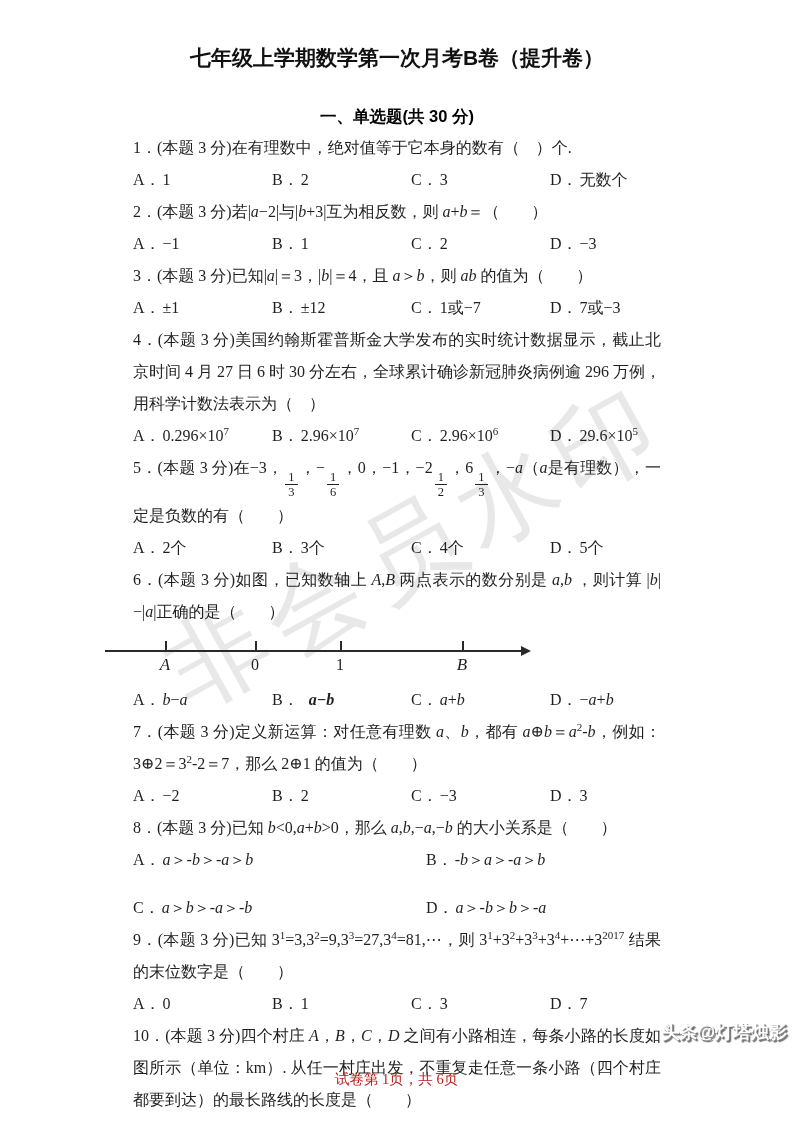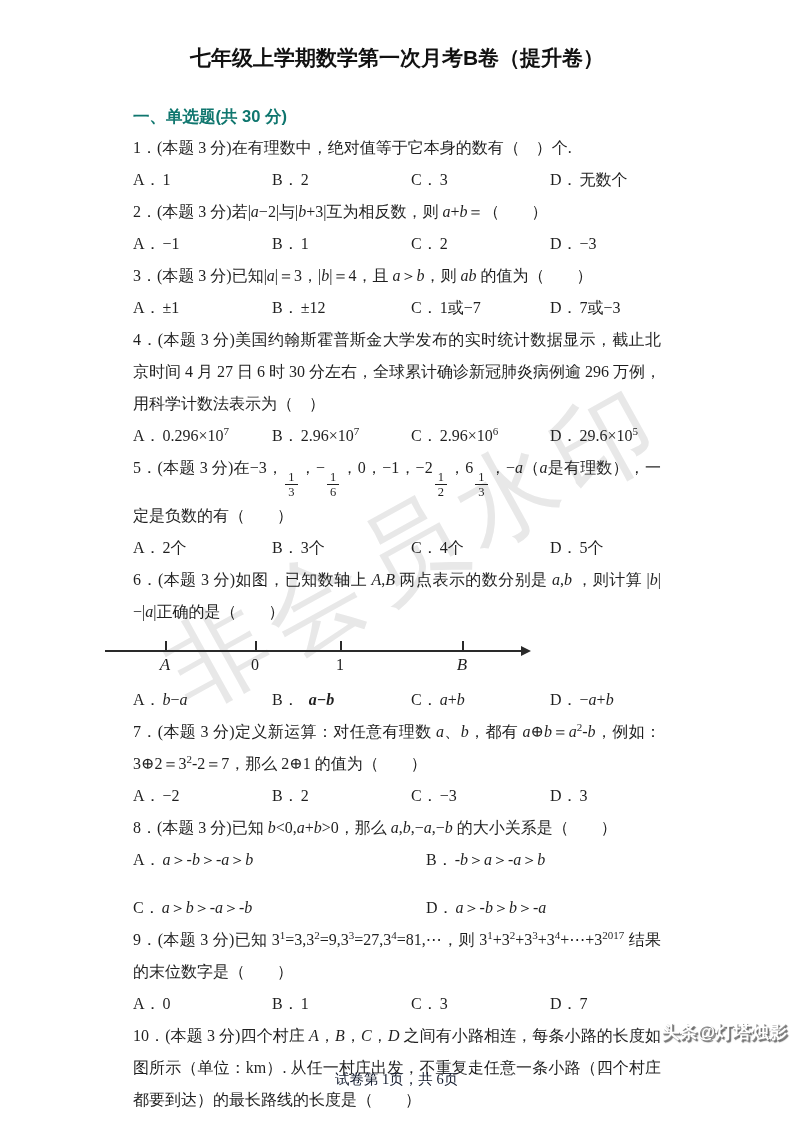--- a/index.html
+++ b/index.html
@@ -41,21 +41,22 @@
     font-size:21px;
     font-weight:bold;
     line-height:36px;
     color:#111;
   }
   .section-heading{
     font-family:"Liberation Sans","DejaVu Sans",sans-serif;
     font-weight:bold;
     font-size:16.5px;
     line-height:32px;
-    color:#0f766e;
+    color:#000000;
+    text-align:center;
   }
   .question{margin:0;}
   .stem{text-align:justify;}
   .stem i,.option i{font-style:italic;}
   i.bold{font-weight:bold;margin-left:8px;}
   sup{font-size:11px;line-height:0;}
   
   .options{display:grid;line-height:32px;}
   .options.cols4{grid-template-columns:139px 139px 139px 1fr;}
   .options.cols2{grid-template-columns:277px 1fr;gap:16px;}
@@ -88,21 +89,21 @@
     transform:translateX(-50%);
     font-size:16px;line-height:26px;
   }
   .nl-label.it{font-style:italic;font-size:17px;}
   
   .footer{
     position:absolute;
     left:0;right:0;top:1070px;
     text-align:center;
     font-size:14.5px;
-    color:#0f172a;
+    color:#b91c1c;
     z-index:1;
   }
   
   .brand{
     position:absolute;
     right:6px;top:1020px;
     font-family:"Liberation Sans","DejaVu Sans",sans-serif;
     font-weight:bold;
     font-size:18px;
     color:#ffffff;

